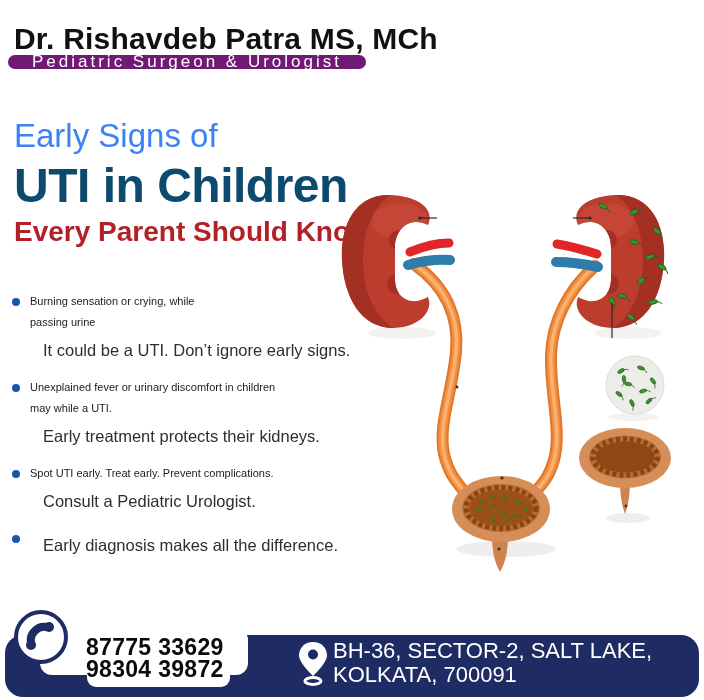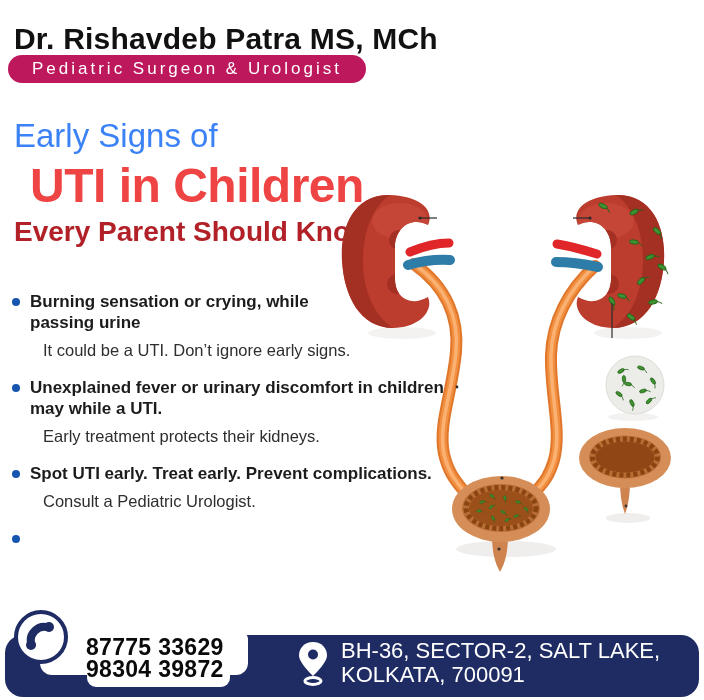--- a/index.html
+++ b/index.html
@@ -5,48 +5,48 @@
   html,body{margin:0;padding:0;}
   body{
     width:704px;height:700px;position:relative;background:#ffffff;
     font-family:"Liberation Sans",sans-serif;overflow:hidden;
     -webkit-font-smoothing:antialiased;
   }
   .abs{position:absolute;}
   
   .doctor-name{left:14px;top:22px;font-size:30px;font-weight:700;color:#111;letter-spacing:.2px;}
   .specialty-pill{
-    left:8px;top:55px;height:28px;min-width:330px;padding:0 14px;
-    background:#be185d;border-radius:17px;display:flex;align-items:center;justify-content:center;
+    left:8px;top:55px;height:14px;min-width:330px;padding:0 14px;
+    background:#701a75;border-radius:17px;display:flex;align-items:center;justify-content:center;
     color:#fff;font-size:17px;letter-spacing:3px;
   }
   
   .headline{left:14px;top:116px;}
   .hl-eyebrow{font-size:33px;line-height:40px;font-weight:500;color:#3b82f6;}
-  .hl-title{font-size:48px;line-height:60px;font-weight:800;color:#ef4444;letter-spacing:-.5px;margin-left:16px;}
+  .hl-title{font-size:48px;line-height:60px;font-weight:800;color:#0c4a6e;letter-spacing:-.5px;}
   .hl-subtitle{font-size:28px;line-height:32px;font-weight:700;color:#b22128;}
   
   .bullets{left:12px;top:291px;width:470px;display:flex;flex-direction:column;gap:17px;}
   .bullet{display:flex;align-items:flex-start;}
   .bullet-dot{flex:0 0 8px;width:8px;height:8px;border-radius:50%;background:#1756b0;margin-top:7px;}
   .bullet-text{margin-left:10px;}
-  .bullet-bold{font-size:17px;line-height:21px;font-weight:700;color:#1c1c1c;}
+  .bullet-bold{font-size:11px;line-height:21px;font-weight:400;color:#1c1c1c;}
   .bullet-detail{font-size:16.5px;line-height:20px;color:#2e2e2e;margin-top:7px;margin-left:13px;}
   
   .footer-bar{left:5px;top:635px;width:694px;height:62px;background:#1f2c64;border-radius:18px;}
   .phone-plate{left:40px;top:628px;width:208px;height:47px;background:#fff;border-radius:12px;}
   .phone-plate-tab{left:87px;top:670px;width:143px;height:17px;background:#fff;border-radius:0 0 9px 9px;}
   .phone-badge{
     left:14px;top:610px;width:54px;height:54px;border-radius:50%;
     background:#fff;border:4px solid #1f2c64;box-sizing:border-box;
     display:flex;align-items:center;justify-content:center;
   }
   .phone-numbers{left:86px;top:636px;font-size:23px;line-height:22px;font-weight:700;color:#0b0b0b;letter-spacing:.3px;text-align:center;}
   .pin-wrap{left:296px;top:640px;width:34px;height:48px;}
-  .address{left:341px;top:639px;font-size:22px;line-height:24px;color:#fff;}
+  .address{left:333px;top:639px;font-size:22px;line-height:24px;color:#fff;}
   svg.illustration{left:0;top:0;pointer-events:none;}
 </style>
 </head>
 <body>
 
 <div class="abs doctor-name">Dr. Rishavdeb Patra MS, MCh</div>
 <div class="abs specialty-pill">
   <span>Pediatric Surgeon &amp; Urologist</span>
 </div>
 
@@ -78,20 +78,21 @@
     <div class="bullet-text">
       <div class="bullet-bold">Spot UTI early. Treat early. Prevent complications.</div>
       <div class="bullet-bold"></div>
       <div class="bullet-detail">Consult a Pediatric Urologist.</div>
     </div>
   </div>
   <div class="bullet">
     <span class="bullet-dot"></span>
     <div class="bullet-text">
       <div class="bullet-bold"></div>
+      <div class="bullet-detail">Early diagnosis makes all the difference.</div>
     </div>
   </div>
 </div>
 
 <svg class="abs illustration" width="704" height="700" viewBox="0 0 704 700" xmlns="http://www.w3.org/2000/svg">
   <defs>
     <path id="bean" d="M0,-66 C-38,-67 -50,-31 -48,0 C-46,35 -30,67 3,67 C29,67 44,50 38,36 C21,46 5,37 5,18 L5,-14 C5,-33 21,-45 38,-36 C45,-51 30,-65 0,-66 Z"></path>
     <clipPath id="beanclip">
         <use href="#bean"></use>
       </clipPath>

